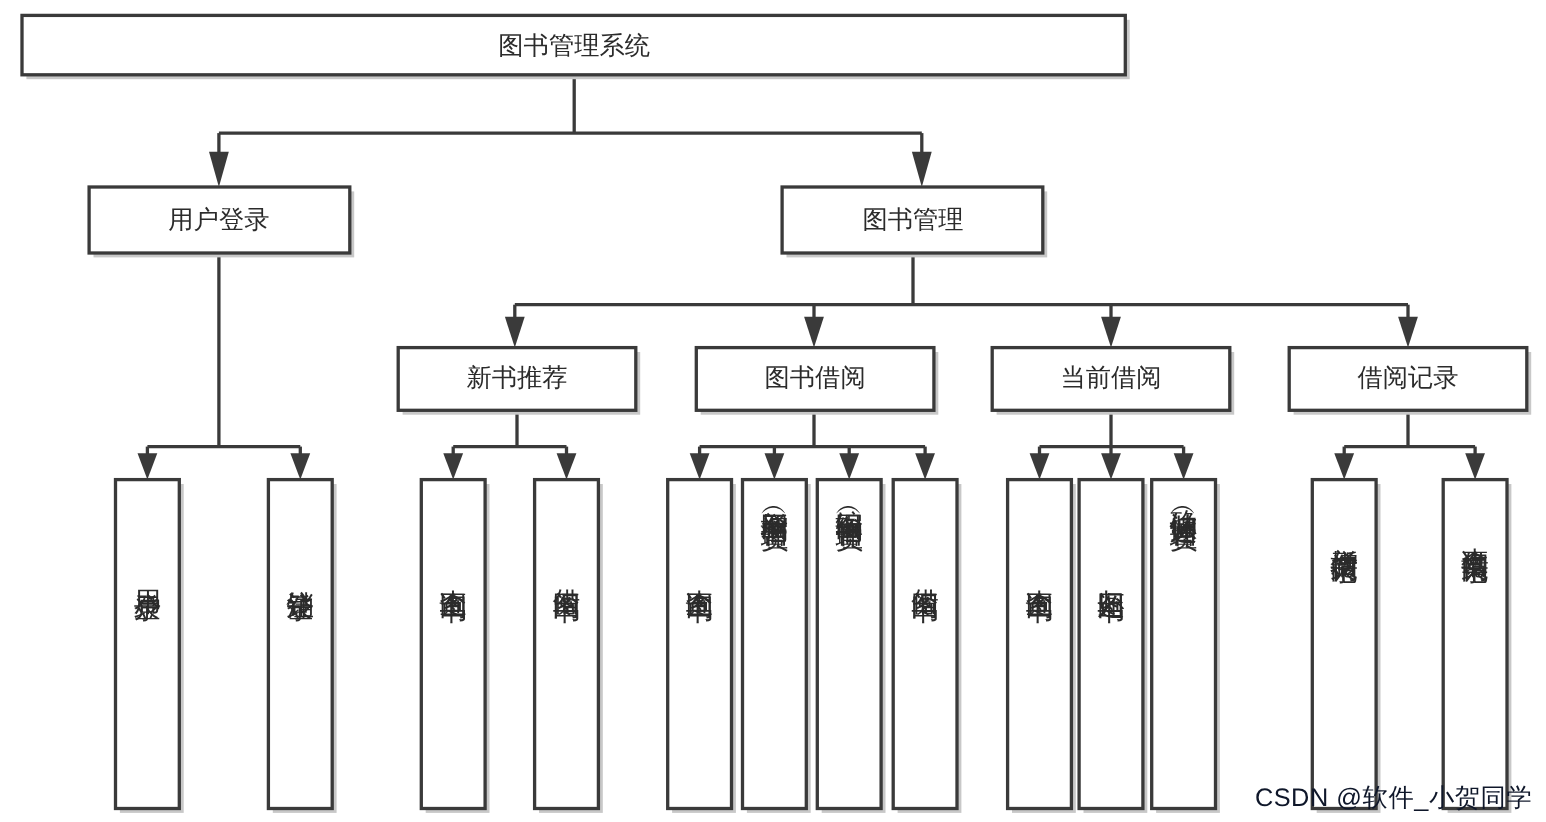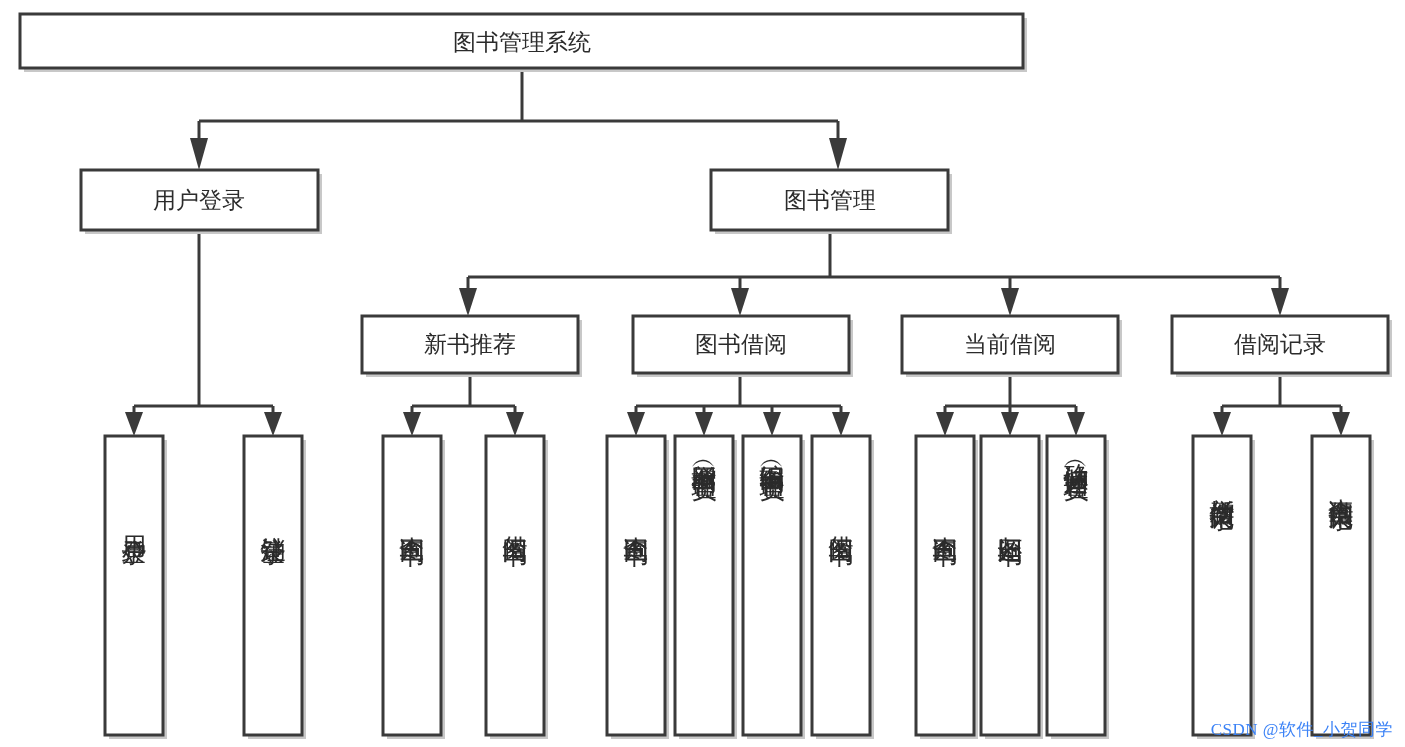--- a/index.html
+++ b/index.html
@@ -65,23 +65,23 @@
     font-size: 25px;
     line-height: 1.08;
     letter-spacing: 2px;
     color: #2b2b2b;
     white-space: nowrap;
   }
   .watermark {
     position: absolute;
     right: 12px;
     bottom: 6px;
-    font-family: Liberation Serif, serif;
-    font-size: 17px;
-    color: #3b82f6;
+    font-family: Liberation Sans, sans-serif;
+    font-size: 23px;
+    color: #0f172a;
     letter-spacing: 0.5px;
     white-space: nowrap;
   }
 </style>
 </head>
 <body>
 
 <div id="diagram-root">
 
   <svg id="tree-svg" viewBox="0 0 1405 747">

